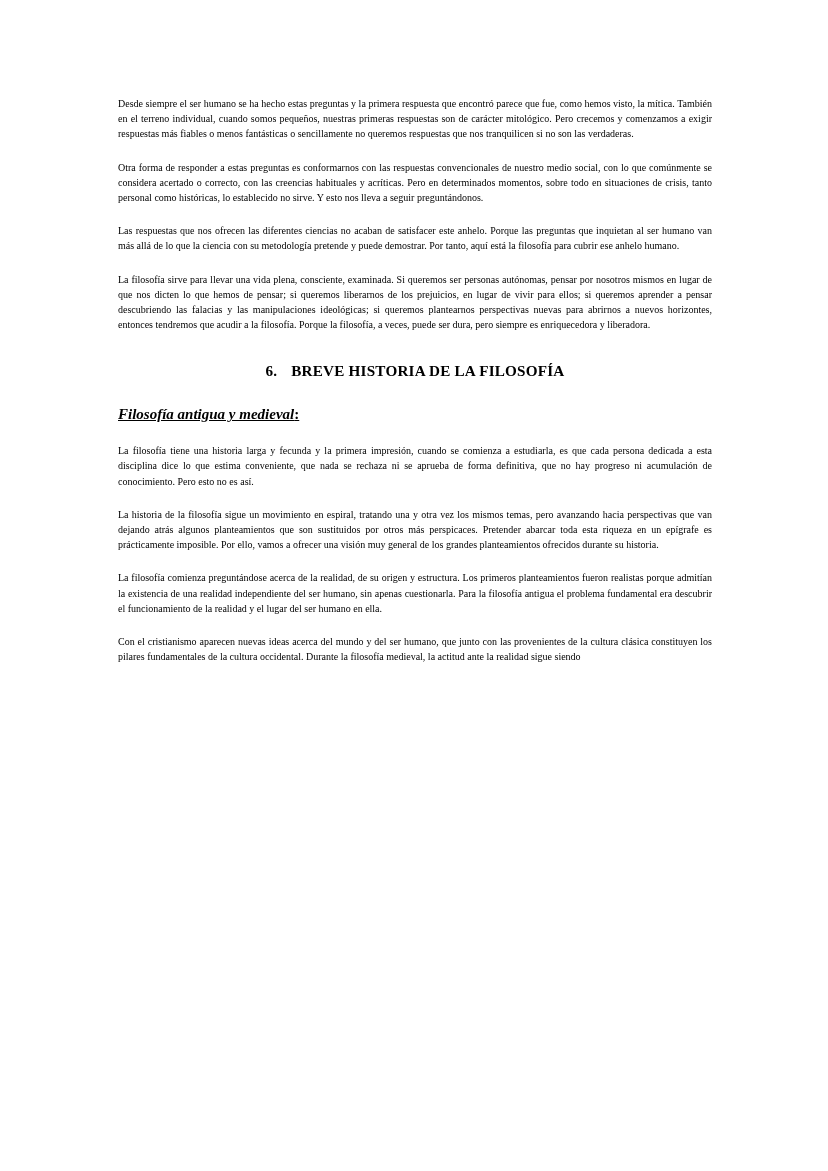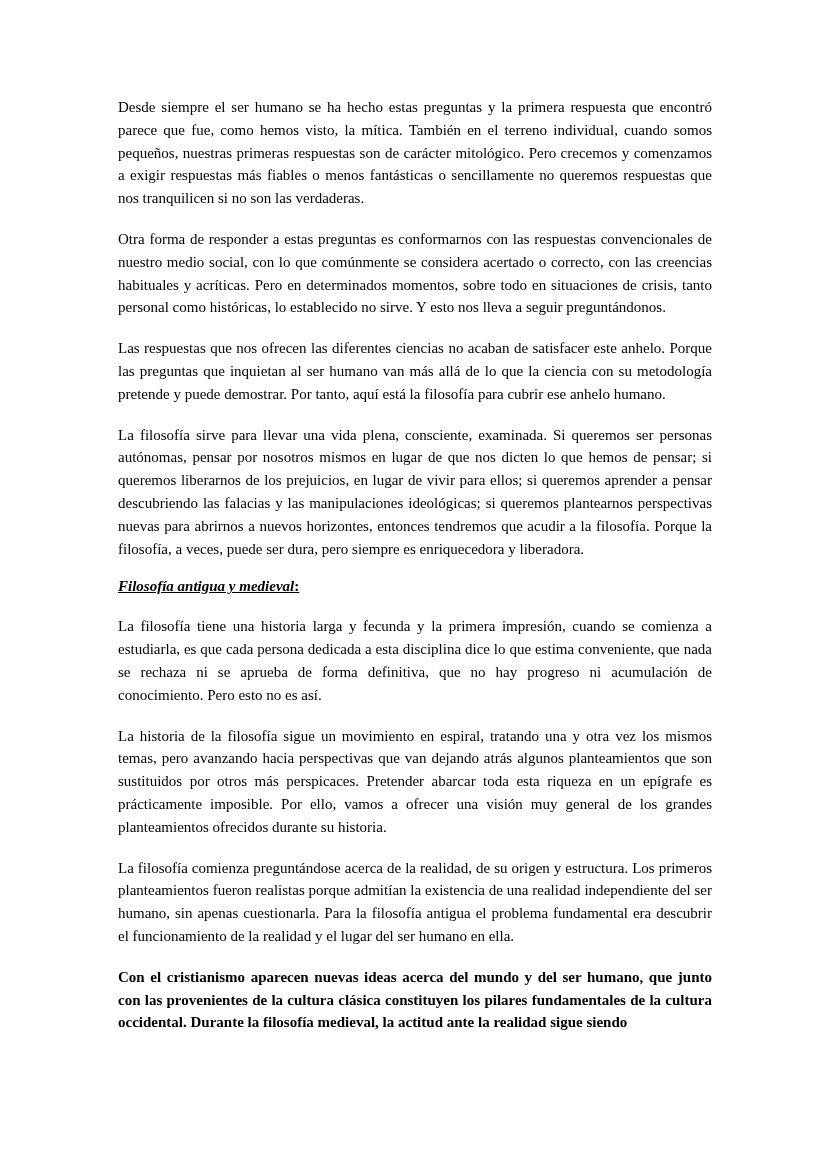--- a/index.html
+++ b/index.html
@@ -19,29 +19,28 @@
     width: 828px;
     height: 1171px;
     box-sizing: border-box;
     padding: 96px 118px 60px 118px;
   }
   .doc-body {
     width: 594px;
   }
   p.para {
     margin: 0 0 18px 0;
-    font-size: 15px;
+    font-size: 10px;
     line-height: 1.52;
     text-align: justify;
     text-justify: inter-word;
     hyphens: none;
   }
   p.para:last-child {
     margin-bottom: 16px;
-    font-weight: bold;
   }
   .section-heading {
     margin: 30px 0 26px 0;
     text-align: center;
     font-size: 15.2px;
     font-weight: bold;
     letter-spacing: 0.2px;
   }
   .section-heading .num {
     margin-right: 14px;
@@ -66,20 +65,23 @@
 <body>
 
 <div class="page">
   <div class="doc-body">
 
     <p class="para">Desde siempre el ser humano se ha hecho estas preguntas y la primera respuesta que encontró parece que fue, como hemos visto, la mítica. También en el terreno individual, cuando somos pequeños, nuestras primeras respuestas son de carácter mitológico. Pero crecemos y comenzamos a exigir respuestas más fiables o menos fantásticas o sencillamente no queremos respuestas que nos tranquilicen si no son las verdaderas.</p>
     <p class="para">Otra forma de responder a estas preguntas es conformarnos con las respuestas convencionales de nuestro medio social, con lo que comúnmente se considera acertado o correcto, con las creencias habituales y acríticas. Pero en determinados momentos, sobre todo en situaciones de crisis, tanto personal como históricas, lo establecido no sirve. Y esto nos lleva a seguir preguntándonos.</p>
     <p class="para">Las respuestas que nos ofrecen las diferentes ciencias no acaban de satisfacer este anhelo. Porque las preguntas que inquietan al ser humano van más allá de lo que la ciencia con su metodología pretende y puede demostrar. Por tanto, aquí está la filosofía para cubrir ese anhelo humano.</p>
     <p class="para">La filosofía sirve para llevar una vida plena, consciente, examinada. Si queremos ser personas autónomas, pensar por nosotros mismos en lugar de que nos dicten lo que hemos de pensar; si queremos liberarnos de los prejuicios, en lugar de vivir para ellos; si queremos aprender a pensar descubriendo las falacias y las manipulaciones ideológicas; si queremos plantearnos perspectivas nuevas para abrirnos a nuevos horizontes, entonces tendremos que acudir a la filosofía. Porque la filosofía, a veces, puede ser dura, pero siempre es enriquecedora y liberadora.</p>
 
+    <div class="section-heading">
+      <span class="num">6.</span><span>BREVE HISTORIA DE LA FILOSOFÍA</span>
+    </div>
 
     <div class="subheading">
       <span>Filosofía antigua y medieval</span><span class="plain">:</span>
     </div>
 
     <div class="body-lower">
       <p class="para">La filosofía tiene una historia larga y fecunda y la primera impresión, cuando se comienza a estudiarla, es que cada persona dedicada a esta disciplina dice lo que estima conveniente, que nada se rechaza ni se aprueba de forma definitiva, que no hay progreso ni acumulación de conocimiento. Pero esto no es así.</p>
       <p class="para">La historia de la filosofía sigue un movimiento en espiral, tratando una y otra vez los mismos temas, pero avanzando hacia perspectivas que van dejando atrás algunos planteamientos que son sustituidos por otros más perspicaces. Pretender abarcar toda esta riqueza en un epígrafe es prácticamente imposible. Por ello, vamos a ofrecer una visión muy general de los grandes planteamientos ofrecidos durante su historia.</p>
       <p class="para">La filosofía comienza preguntándose acerca de la realidad, de su origen y estructura. Los primeros planteamientos fueron realistas porque admitían la existencia de una realidad independiente del ser humano, sin apenas cuestionarla. Para la filosofía antigua el problema fundamental era descubrir el funcionamiento de la realidad y el lugar del ser humano en ella.</p>
       <p class="para">Con el cristianismo aparecen nuevas ideas acerca del mundo y del ser humano, que junto con las provenientes de la cultura clásica constituyen los pilares fundamentales de la cultura occidental. Durante la filosofía medieval, la actitud ante la realidad sigue siendo</p>

